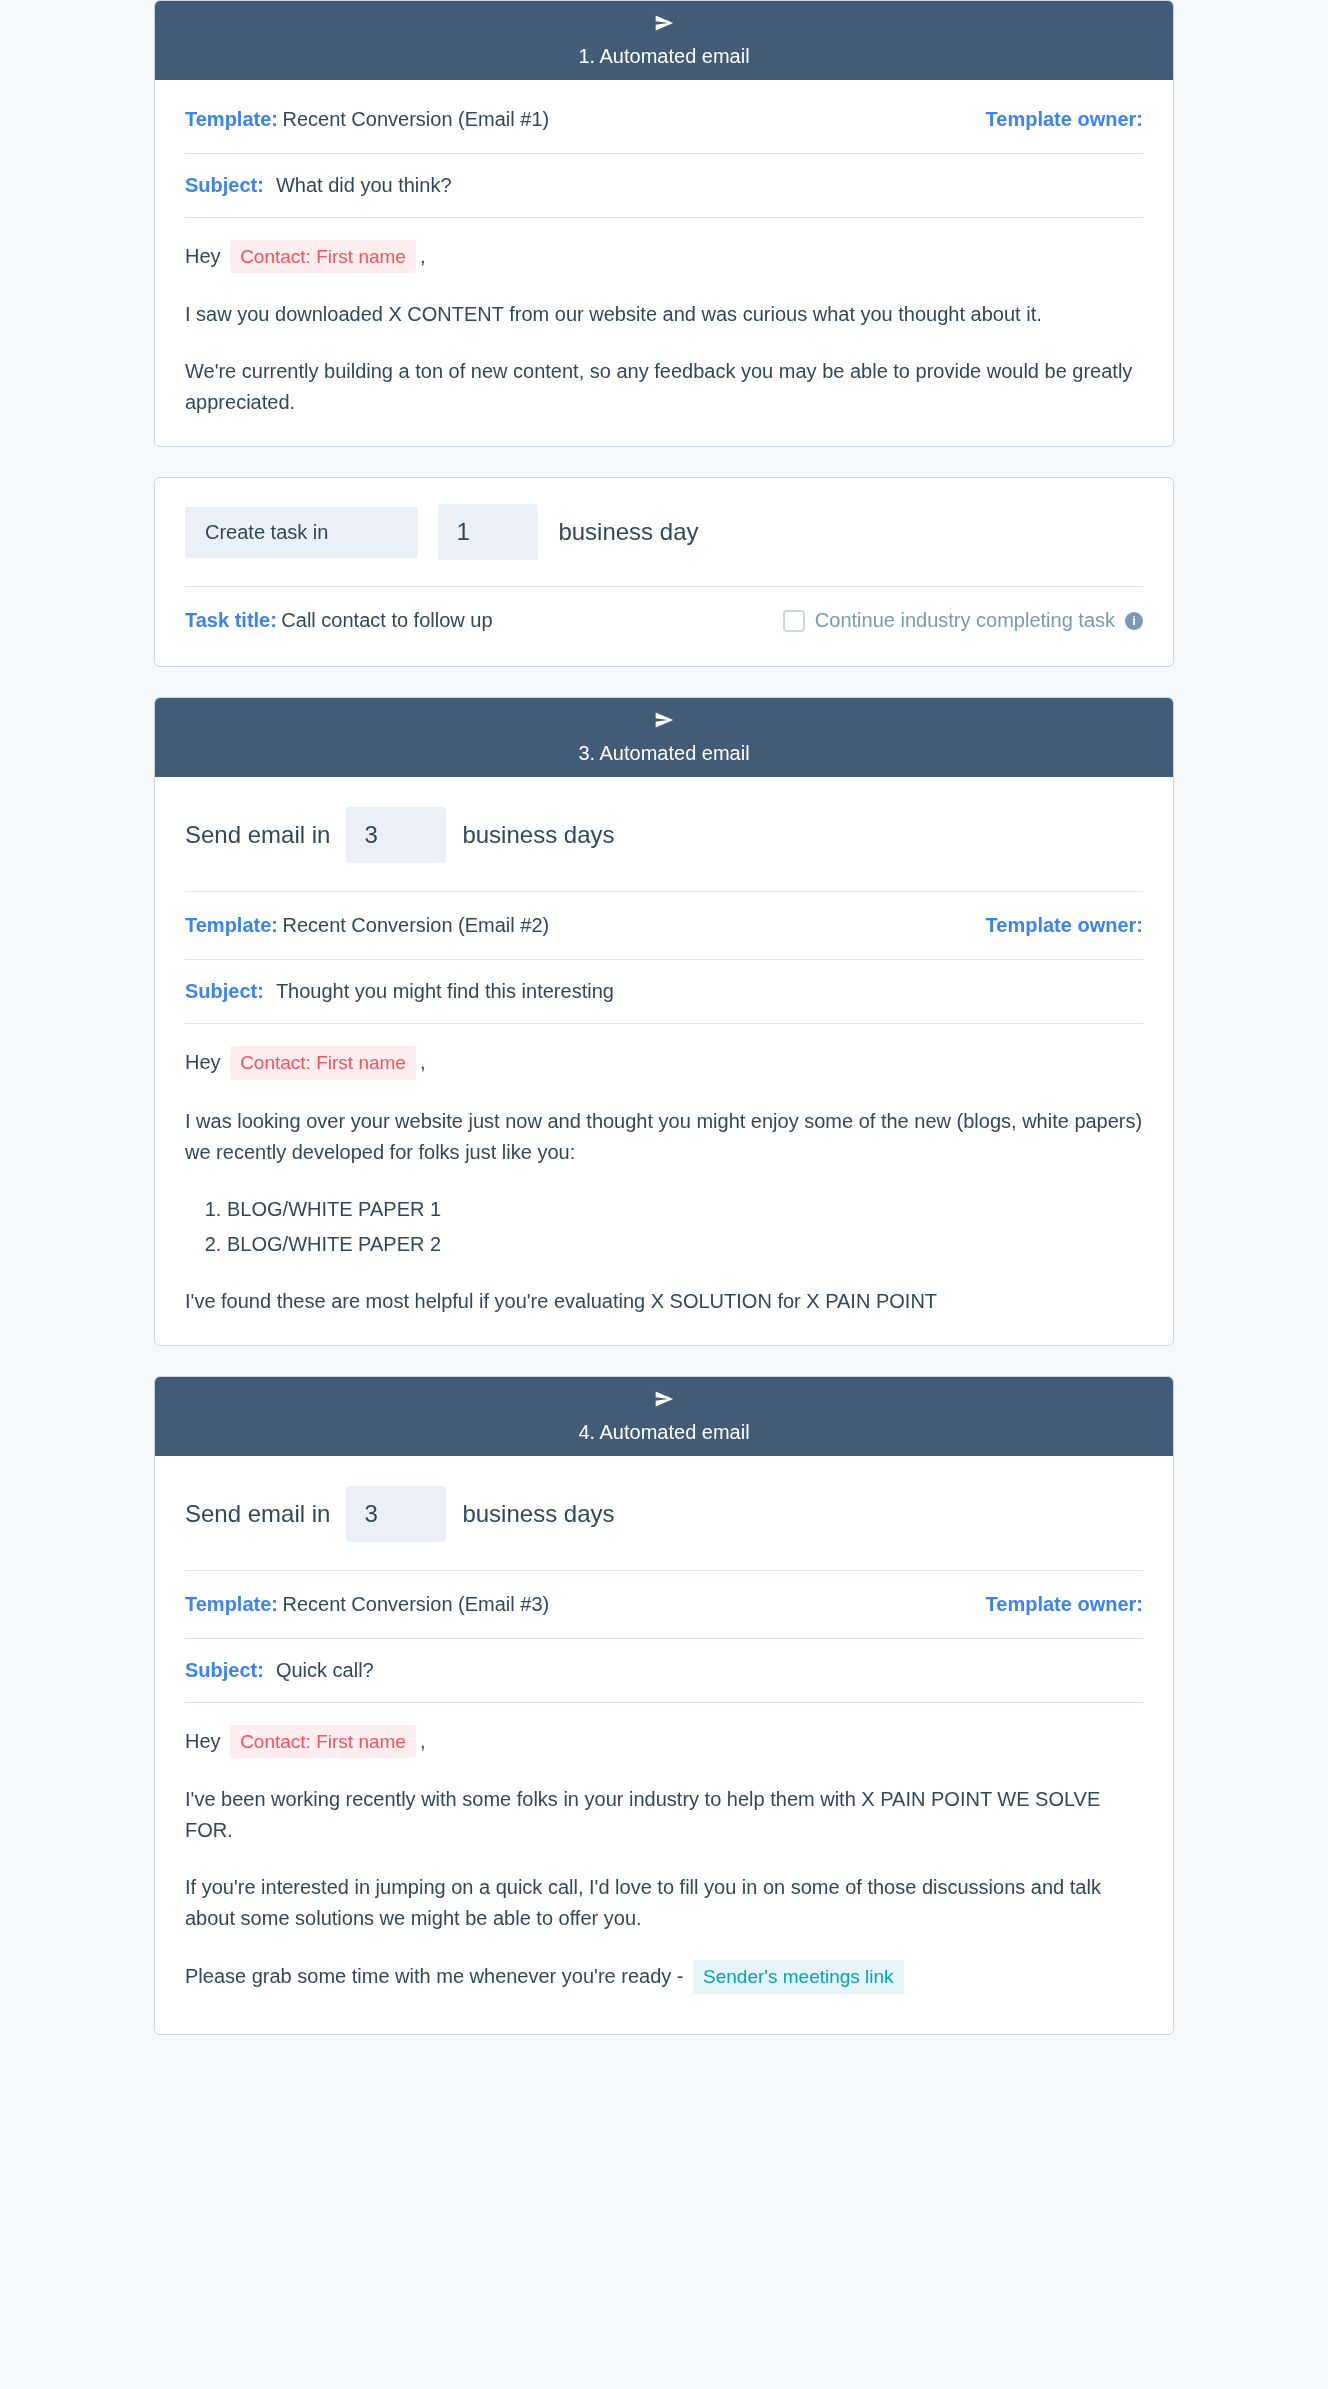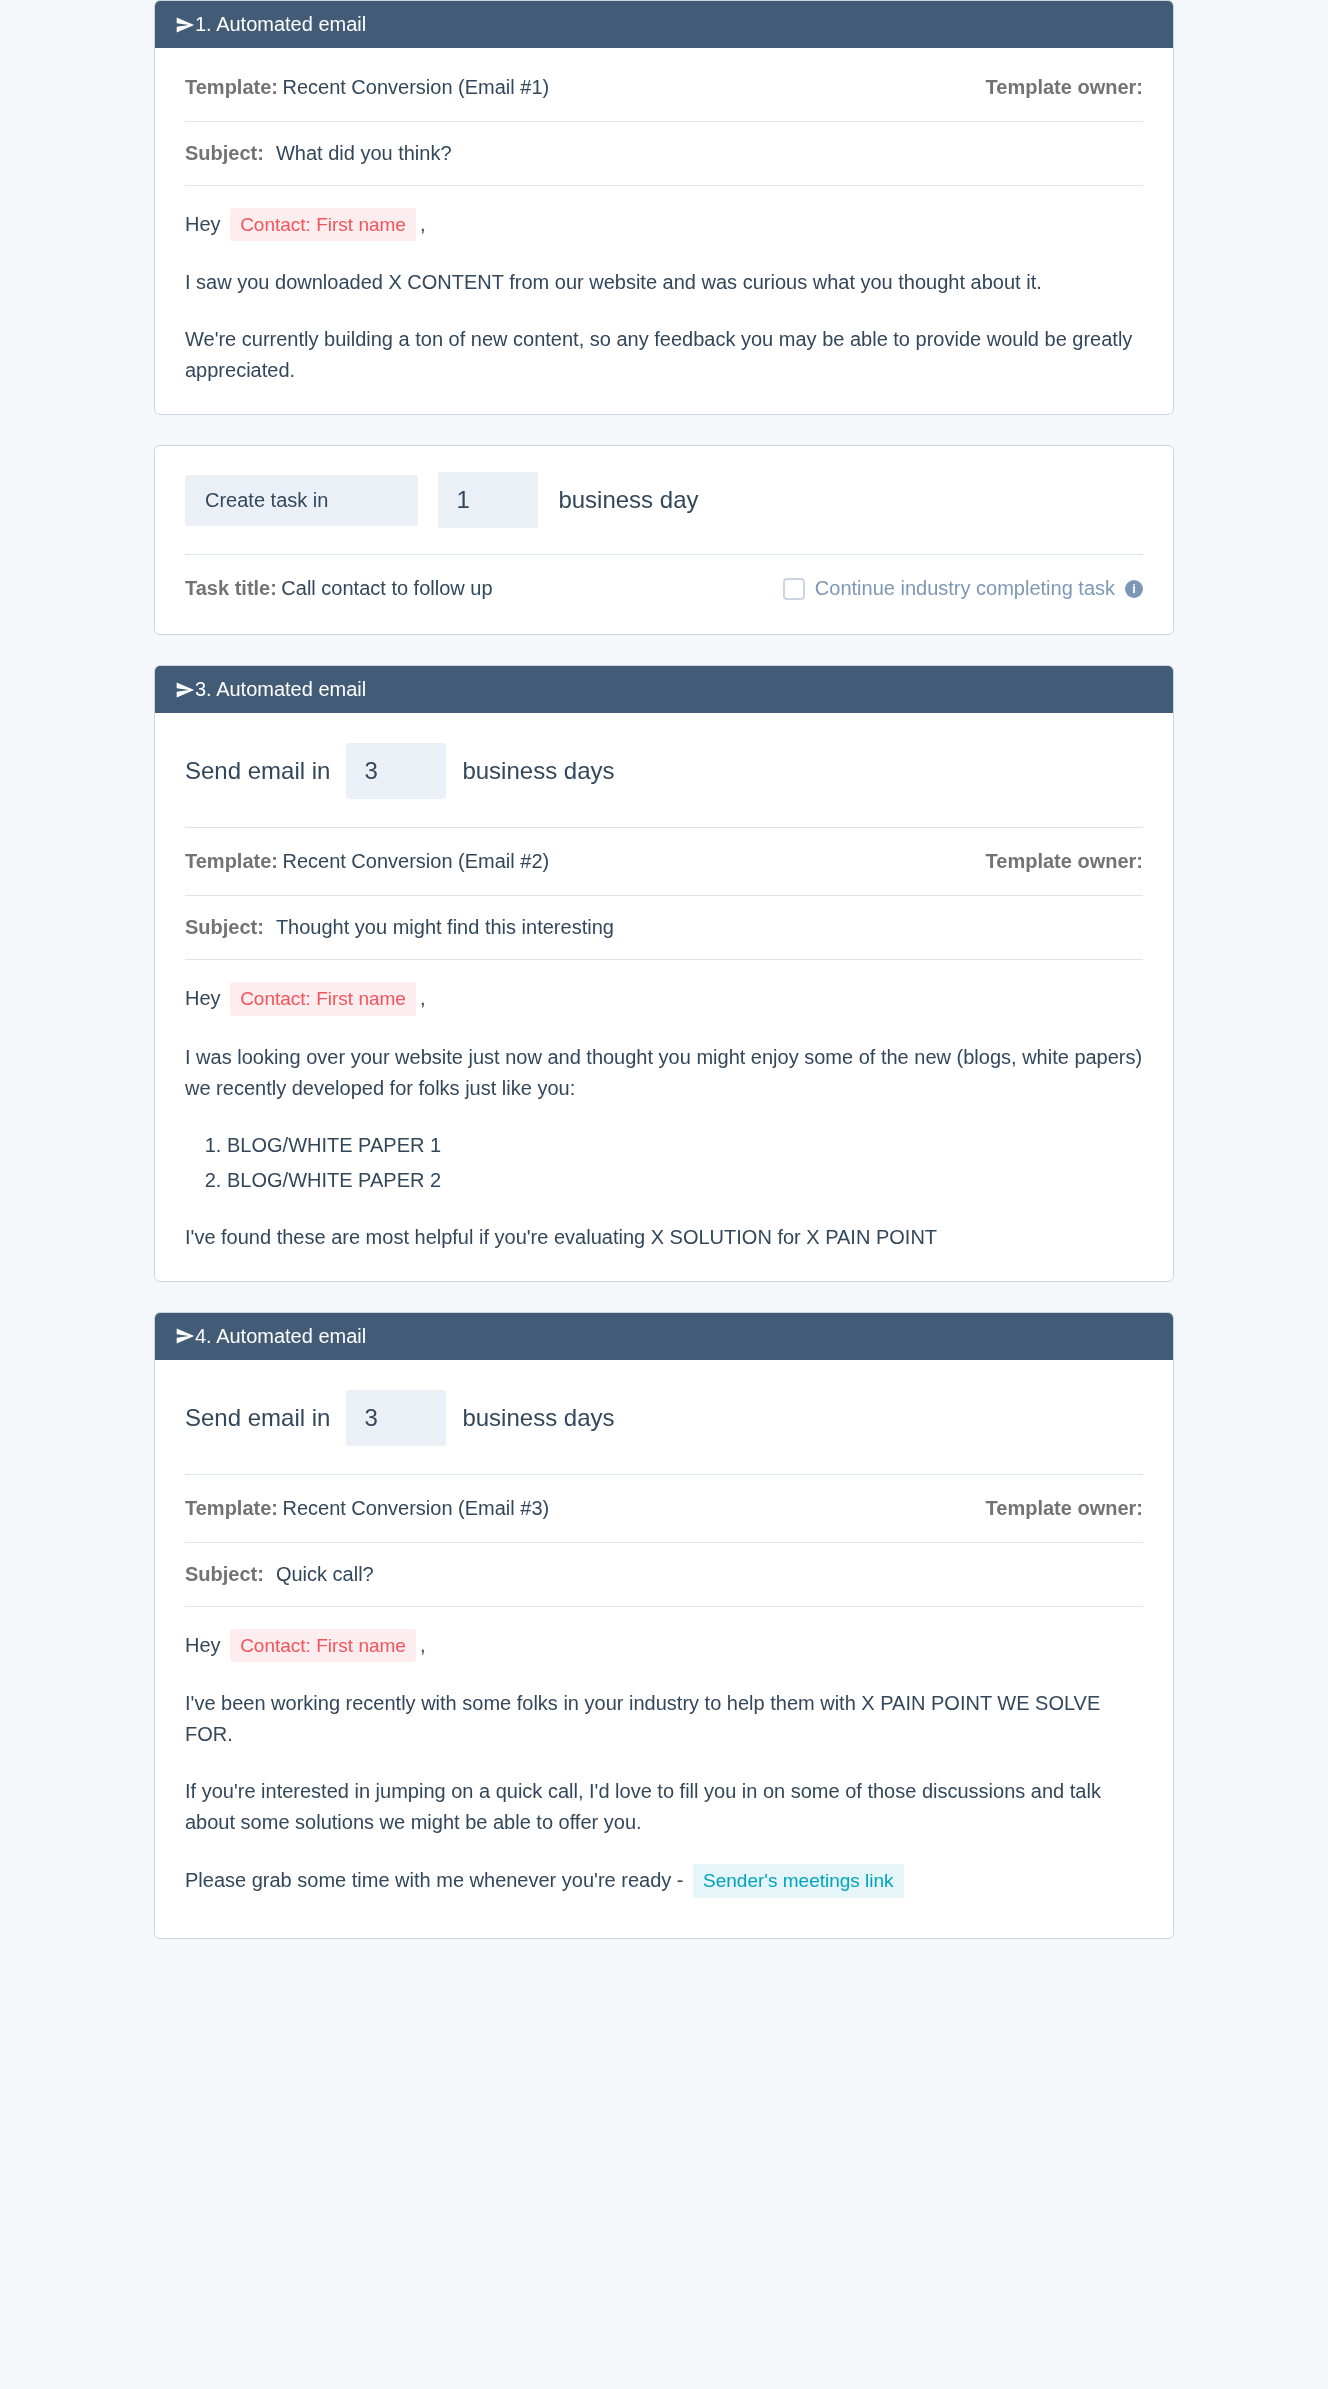--- a/index.html
+++ b/index.html
@@ -23,40 +23,41 @@
     margin-bottom: 30px;
     overflow: hidden;
   }
   .card-header {
     background: #425b76;
     color: #fff;
     padding: 12px 20px;
     font-size: 20px;
     display: flex;
     align-items: center;
-    gap: 0;
+    gap: 12px;
+    flex-direction: column;
   }
   .card-header.call {
     background: #e5f5f8;
     color: #33475b;
   }
   .card-body {
     padding: 22px 30px 28px 30px;
   }
   .row {
     display: flex;
     justify-content: space-between;
     align-items: baseline;
     padding: 22px 0;
     border-bottom: 1px solid #dfe3eb;
   }
   .row.first { padding-top: 6px; }
   .label-strong {
     font-weight: 600;
-    color: #737373;
+    color: #3b82f6;
     font-size: 20px;
   }
   .label-normal {
     font-weight: 400;
     color: #33475b;
     font-size: 20px;
   }
   .subject-line {
     display: flex;
     gap: 12px;

